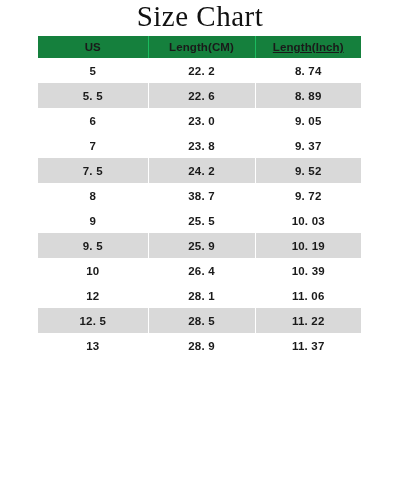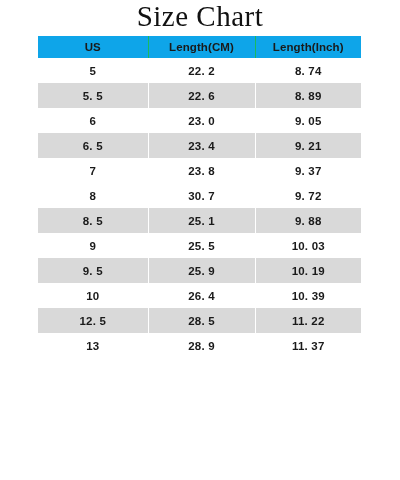--- a/index.html
+++ b/index.html
@@ -39,32 +39,32 @@
     width: 323px;
     border-collapse: collapse;
     table-layout: fixed;
   }
   .size-table col.col-us    { width: 110px; }
   .size-table col.col-cm    { width: 107px; }
   .size-table col.col-inch  { width: 106px; }
 
   .size-table thead th {
     height: 22px;
-    background: #0ea5e9;
+    background: #15803d;
     color: #1a1a1a;
     font-size: 11.5px;
     font-weight: bold;
     text-align: center;
     vertical-align: middle;
     padding: 0;
     border: 0;
     border-right: 1.5px solid #1bba5e;
     letter-spacing: 0.1px;
   }
-  .size-table thead th:last-child { border-right: 0; }
+  .size-table thead th:last-child { border-right: 0; text-decoration: underline; }
 
   .size-table tbody td {
     height: 25px;
     font-size: 11.5px;
     font-weight: bold;
     color: #1a1a1a;
     text-align: center;
     vertical-align: middle;
     padding: 0;
     border: 0;
@@ -106,54 +106,54 @@
         <tr class="row-even">
           <td>5. 5</td>
           <td>22. 6</td>
           <td>8. 89</td>
         </tr>
         <tr class="row-odd">
           <td>6</td>
           <td>23. 0</td>
           <td>9. 05</td>
         </tr>
-        <tr class="row-even">
-          <td>6. 5</td>
-          <td>23. 4</td>
-          <td>9. 21</td>
-        </tr>
         <tr class="row-odd">
           <td>7</td>
           <td>23. 8</td>
           <td>9. 37</td>
         </tr>
+        <tr class="row-even">
+          <td>7. 5</td>
+          <td>24. 2</td>
+          <td>9. 52</td>
+        </tr>
         <tr class="row-odd">
           <td>8</td>
-          <td>30. 7</td>
+          <td>38. 7</td>
           <td>9. 72</td>
-        </tr>
-        <tr class="row-even">
-          <td>8. 5</td>
-          <td>25. 1</td>
-          <td>9. 88</td>
         </tr>
         <tr class="row-odd">
           <td>9</td>
           <td>25. 5</td>
           <td>10. 03</td>
         </tr>
         <tr class="row-even">
           <td>9. 5</td>
           <td>25. 9</td>
           <td>10. 19</td>
         </tr>
         <tr class="row-odd">
           <td>10</td>
           <td>26. 4</td>
           <td>10. 39</td>
+        </tr>
+        <tr class="row-odd">
+          <td>12</td>
+          <td>28. 1</td>
+          <td>11. 06</td>
         </tr>
         <tr class="row-even">
           <td>12. 5</td>
           <td>28. 5</td>
           <td>11. 22</td>
         </tr>
         <tr class="row-odd">
           <td>13</td>
           <td>28. 9</td>
           <td>11. 37</td>

